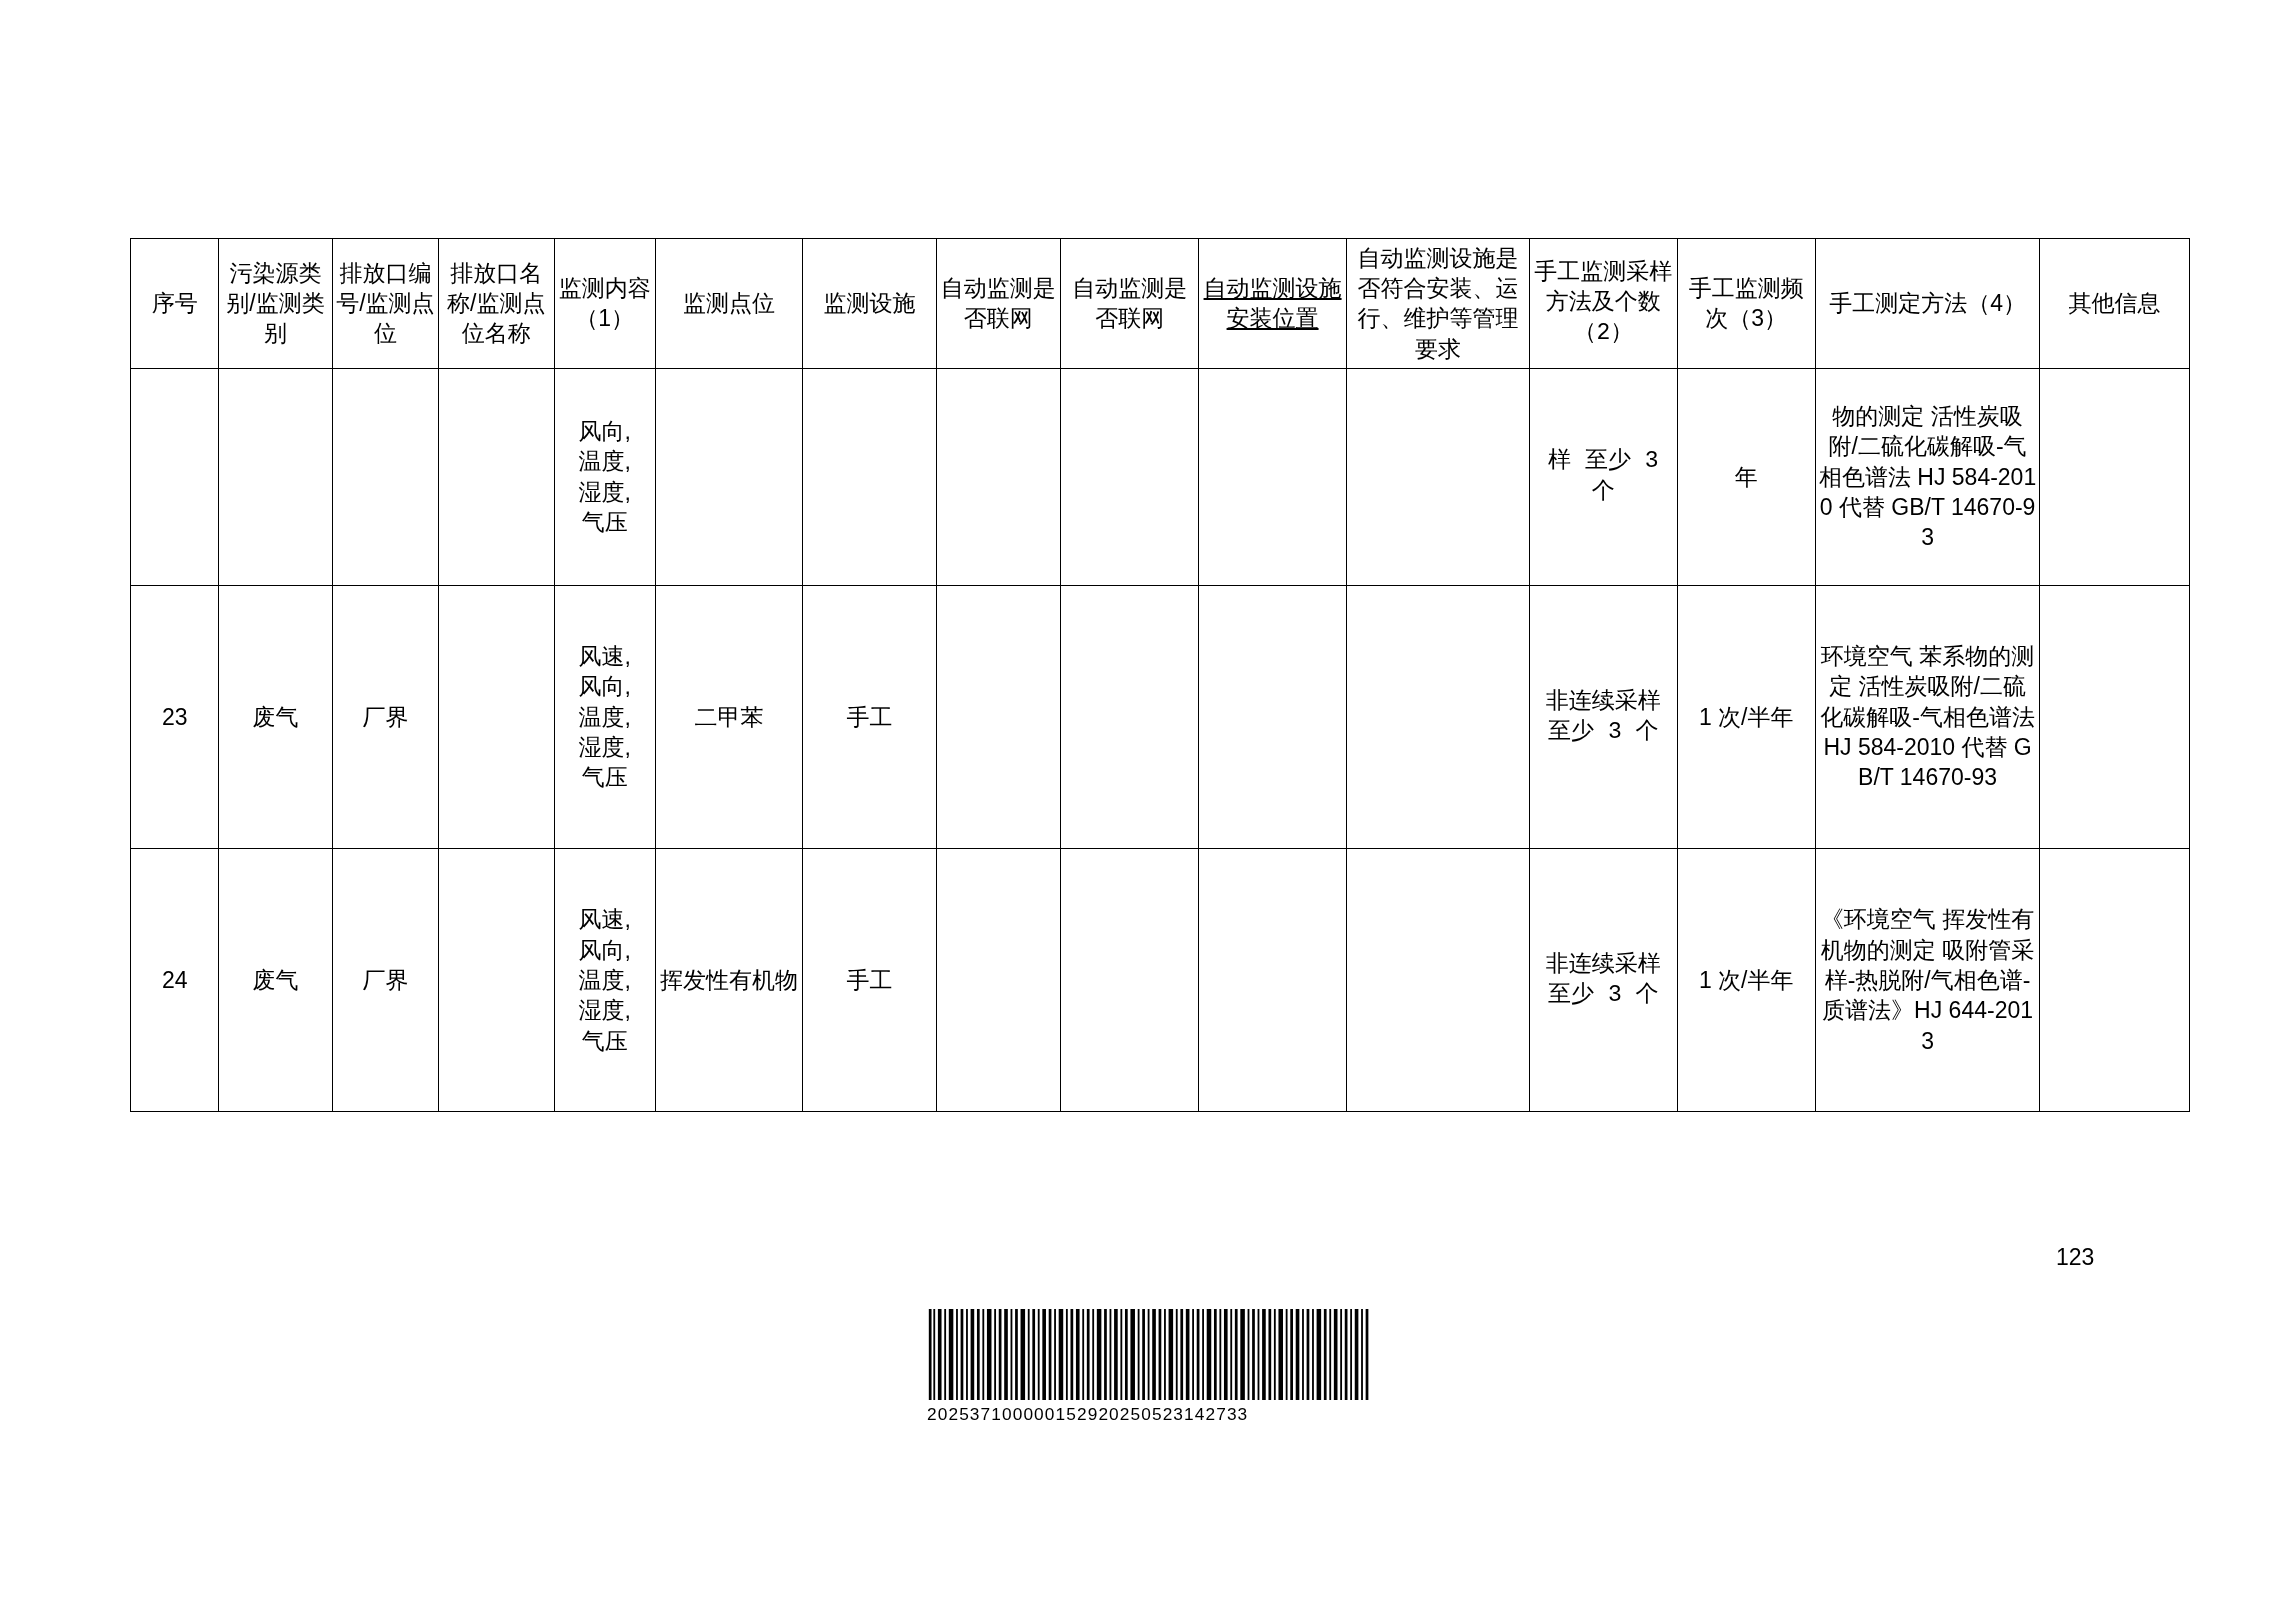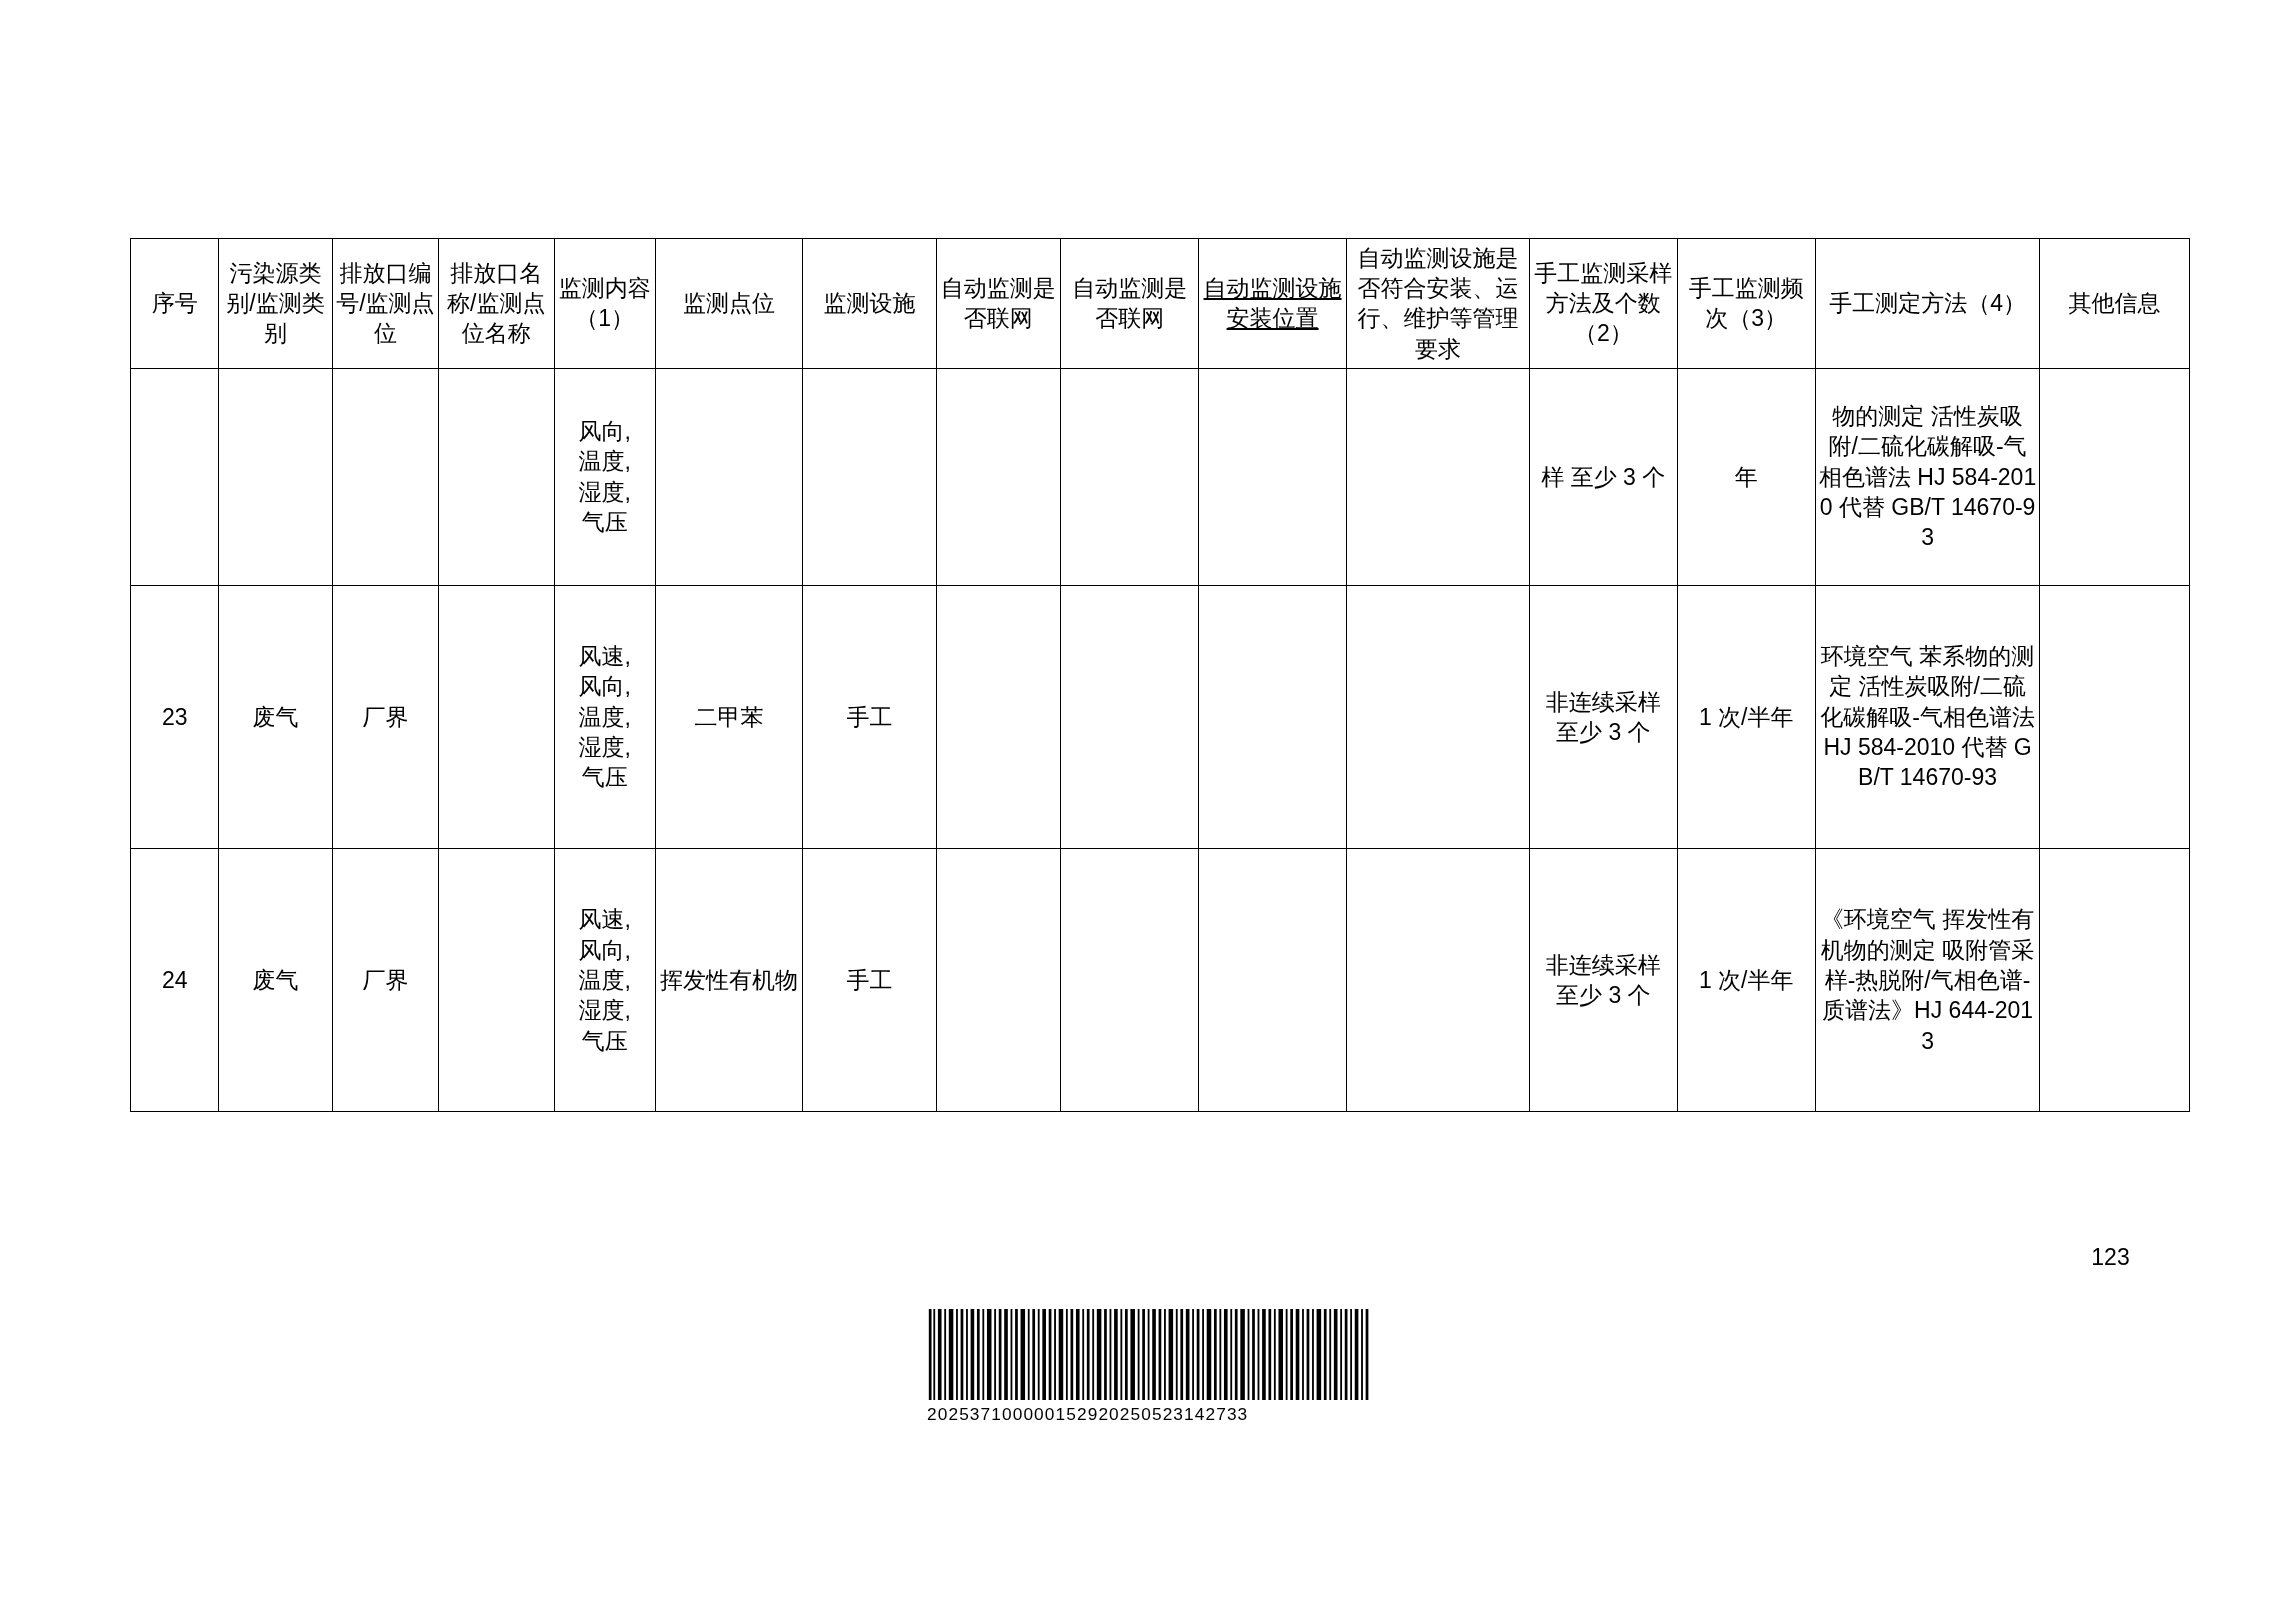--- a/index.html
+++ b/index.html
@@ -51,42 +51,42 @@
   .c1 { width: 107px; }
   .c2 { width: 100px; }
   .c3 { width: 109px; }
   .c4 { width: 95px; }
   .c5 { width: 141px; }
   .c6 { width: 127px; }
   .c7 { width: 118px; }
   .c8 { width: 132px; }
   .c9 { width: 141px; text-decoration: underline; }
   .c10 { width: 177px; }
-  .c11 { width: 141px; }
+  .c11 { width: 141px; font-family: Liberation Mono, monospace; }
   .c12 { width: 132px; margin-left: 12px; }
   .c13 { width: 218px; }
   .c14 { width: 143px; }
 
   .row-tall td { height: 209px; }
   .row-mid td { height: 255px; }
 
   .cell-multiline {
     white-space: pre-line;
   }
   .method-cell {
     font-size: 23px;
     line-height: 1.36;
     padding: 5.5px 7.3px;
   }
   .page-number {
     position: absolute;
     right: 130px;
     top: 1244px;
     font-size: 23px;
-    text-align: center;
+    text-align: left;
     width: 109px;
   }
   .barcode-area {
     position: absolute;
     left: 927px;
     top: 1309px;
     width: 455px;
     text-align: left;
   }
   .barcode {

